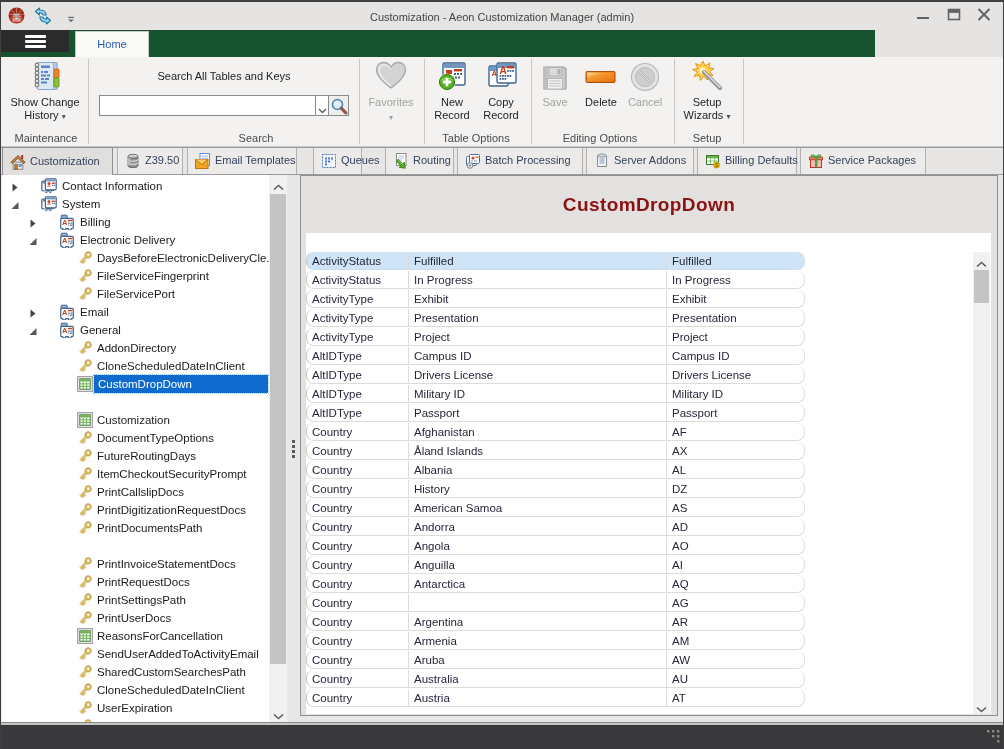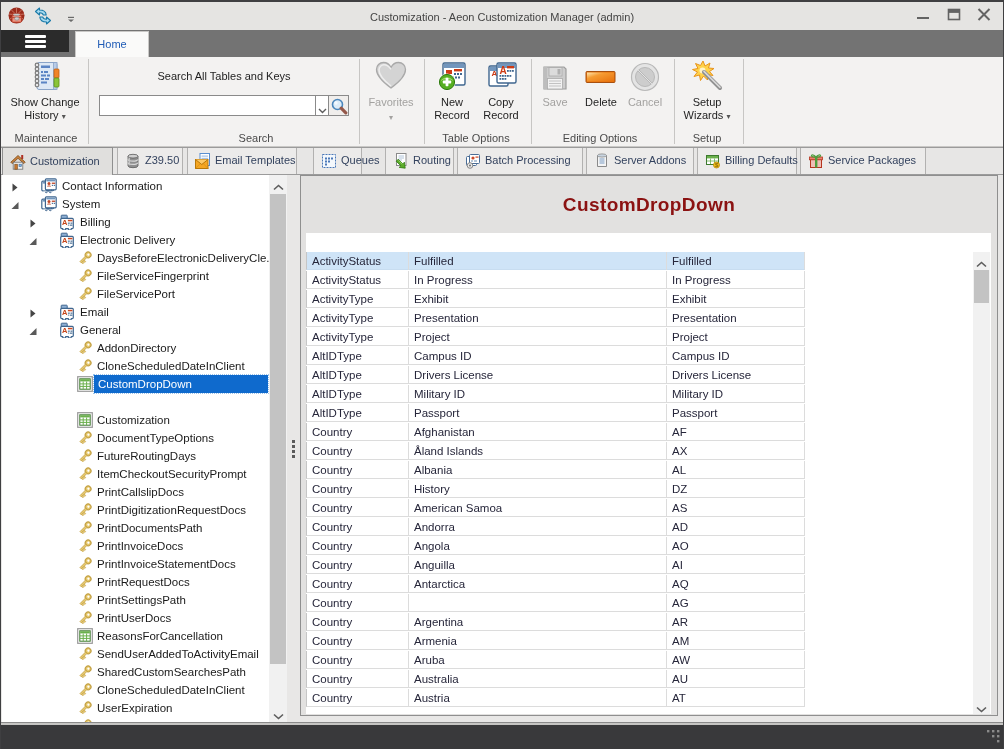--- a/index.html
+++ b/index.html
@@ -2,21 +2,21 @@
 <html><head>
 <meta charset="utf-8">
 <style>
 * { margin:0; padding:0; box-sizing:border-box; }
 html,body { width:1004px; height:749px; overflow:hidden; }
 body { font-family:"Liberation Sans", sans-serif; font-size:12px; position:relative; background:#e5e4e2; }
 #frame { position:absolute; left:0; top:0; width:1004px; height:749px; border:1px solid #3f3f41; border-top:2px solid #3f3f41; border-bottom:none; pointer-events:none; z-index:50; }
 .abs { position:absolute; }
 #titlebar { position:absolute; left:1px; top:1px; width:1002px; height:29px; background:#e5e4e2; }
 #title-text { position:absolute; left:0; top:10px; width:1002px; text-align:center; color:#444; font-size:11px; }
-#tabrow { position:absolute; left:1px; top:30px; width:1002px; height:27px; background:#737373; }
+#tabrow { position:absolute; left:1px; top:30px; width:874px; height:27px; background:#14532d; }
 #hamburger { position:absolute; left:0; top:0; width:68px; height:22px; background:#2b2b2b; }
 #hamburger .bar { position:absolute; left:24px; width:21px; height:3px; background:#fff; border-radius:1px; }
 #hometab { position:absolute; left:74px; top:1px; width:74px; height:26px; background:#fafaf9; border:1px solid #c9c8c6; border-bottom:none; color:#1f5bb5; text-align:center; line-height:24px; font-size:11px; }
 #ribbon { position:absolute; left:1px; top:57px; width:1002px; height:90px; background:#f3f2f1; border-bottom:1px solid #c9c8c6; }
 .rsep { position:absolute; top:2px; width:1px; height:85px; background:#c7c6c4; }
 .rlabel { position:absolute; top:74px; height:14px; line-height:14px; color:#4a4a4a; text-align:center; transform:translateX(-50%); white-space:nowrap; font-size:11px; }
 .rtx { position:absolute; text-align:center; transform:translateX(-50%); white-space:nowrap; line-height:13px; color:#1e1e1e; font-size:11px; }
 .rtx.dis { color:#a3a2a0; }
 .ricon { position:absolute; transform:translateX(-50%); }
 #tabstrip { position:absolute; left:1px; top:147px; width:1002px; height:28px; background:#e7e6e5; }
@@ -37,21 +37,21 @@
 .sb { position:absolute; background:#f1f1f1; }
 .thumb { position:absolute; background:#c3c3c3; }
 .sbarr { position:absolute; width:100%; text-align:center; color:#5d5d5d; }
 #splitter { position:absolute; left:286px; top:0; width:13px; height:547px; background:#e8e7e6; }
 .grip { position:absolute; left:5px; width:3px; height:3px; background:#5a5a5a; }
 #content { position:absolute; left:299px; top:0; width:698px; height:541px; background:#e2e1e0; border:1px solid #8f8f8f; }
 #ctitle { position:absolute; left:0; top:18px; width:696px; text-align:center; color:#8b1212; font-size:19px; font-weight:bold; letter-spacing:0.4px; }
 #grid { position:absolute; left:5px; top:57px; width:685px; height:481px; background:#fff; }
 #ghead { position:absolute; left:0; top:0; width:685px; height:19px; background:linear-gradient(#f7f7f7,#eaeaea); border:1px solid #a6a6a6; }
 .gh { position:absolute; top:0; height:17px; line-height:17px; padding-left:5px; color:#333; border-right:1px solid #c2c2c2; font-size:11.5px; }
-.grow { position:absolute; left:0; width:499px; height:18px; background:#fff; border-bottom:1px solid #dcdcdc; border-left:1px solid #c6c6c6; border-right:1px solid #dcdcdc; }
+.grow { position:absolute; left:0; width:499px; height:18px; background:#fff; border-bottom:1px solid #dcdcdc; border-left:1px solid #c6c6c6; border-right:1px solid #dcdcdc;border-radius:8px; }
 .grow.sel { background:#cfe4f7; border-bottom:1px solid #c8ddf0; }
 .gc { position:absolute; top:0; height:18px; line-height:18px; padding-left:5px; color:#26263a; white-space:nowrap; overflow:hidden; font-size:11.5px; }
 .gvl { position:absolute; top:0; width:1px; height:18px; background:#dcdcdc; }
 #bottomedge { position:absolute; left:0; top:722px; width:1004px; height:3px; background:#c6c5c3; border-top:1px solid #8a8a8a; }
 #statusbar { position:absolute; left:0; top:725px; width:1004px; height:24px; background:#39393b; }
 </style>
 </head>
 <body>
 <div id="frame"></div>
 <div id="titlebar">
@@ -631,32 +631,20 @@
             <g transform="rotate(45 8 8)">
               <circle cx="8" cy="3.6" r="2.9" fill="#e8ca6e" stroke="#c3a045" stroke-width="1.1"></circle>
               <circle cx="8" cy="3.2" r="1.1" fill="#fff"></circle>
               <rect x="7" y="6" width="2" height="8" fill="#e8ca6e" stroke="#c3a045" stroke-width="0.8"></rect>
               <rect x="9" y="10" width="2" height="1.4" fill="#e8ca6e" stroke="#c3a045" stroke-width="0.6"></rect>
               <rect x="9" y="12.2" width="1.6" height="1.4" fill="#e8ca6e" stroke="#c3a045" stroke-width="0.6"></rect>
             </g>
           </svg></div>
 <div class="tname" style="left:95px">PrintDocumentsPath</div>
 </div>
-<div class="trow" style="top:362px">
-<div class="nicon" style="left:75px"><svg width="16" height="16" viewBox="0 0 16 16" style="">
-            <g transform="rotate(45 8 8)">
-              <circle cx="8" cy="3.6" r="2.9" fill="#e8ca6e" stroke="#c3a045" stroke-width="1.1"></circle>
-              <circle cx="8" cy="3.2" r="1.1" fill="#fff"></circle>
-              <rect x="7" y="6" width="2" height="8" fill="#e8ca6e" stroke="#c3a045" stroke-width="0.8"></rect>
-              <rect x="9" y="10" width="2" height="1.4" fill="#e8ca6e" stroke="#c3a045" stroke-width="0.6"></rect>
-              <rect x="9" y="12.2" width="1.6" height="1.4" fill="#e8ca6e" stroke="#c3a045" stroke-width="0.6"></rect>
-            </g>
-          </svg></div>
-<div class="tname" style="left:95px">PrintInvoiceDocs</div>
-</div>
 <div class="trow" style="top:380px">
 <div class="nicon" style="left:75px"><svg width="16" height="16" viewBox="0 0 16 16" style="">
             <g transform="rotate(45 8 8)">
               <circle cx="8" cy="3.6" r="2.9" fill="#e8ca6e" stroke="#c3a045" stroke-width="1.1"></circle>
               <circle cx="8" cy="3.2" r="1.1" fill="#fff"></circle>
               <rect x="7" y="6" width="2" height="8" fill="#e8ca6e" stroke="#c3a045" stroke-width="0.8"></rect>
               <rect x="9" y="10" width="2" height="1.4" fill="#e8ca6e" stroke="#c3a045" stroke-width="0.6"></rect>
               <rect x="9" y="12.2" width="1.6" height="1.4" fill="#e8ca6e" stroke="#c3a045" stroke-width="0.6"></rect>
             </g>
           </svg></div>

